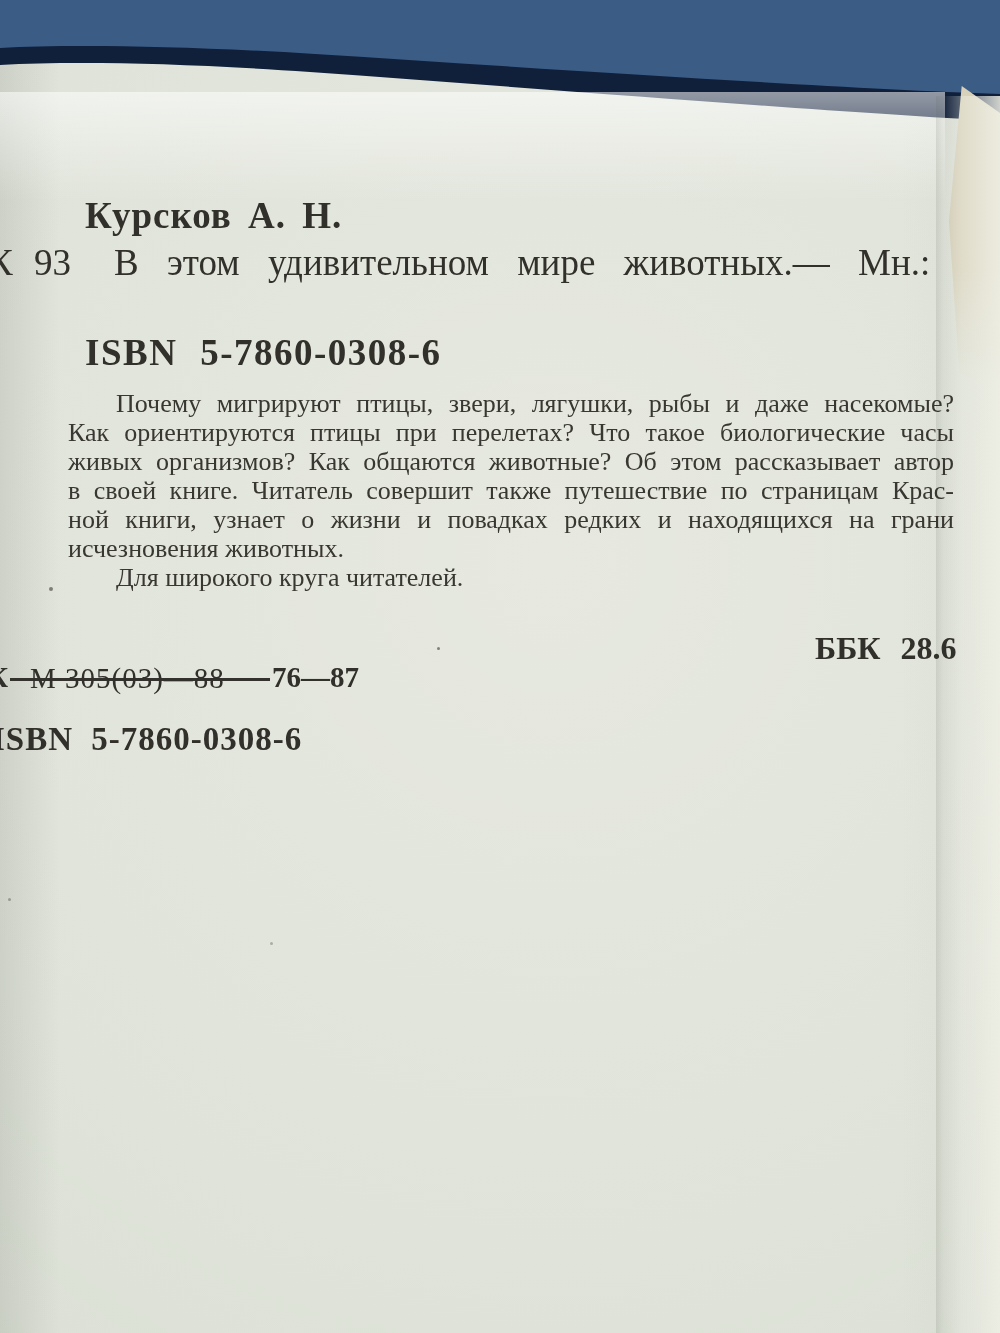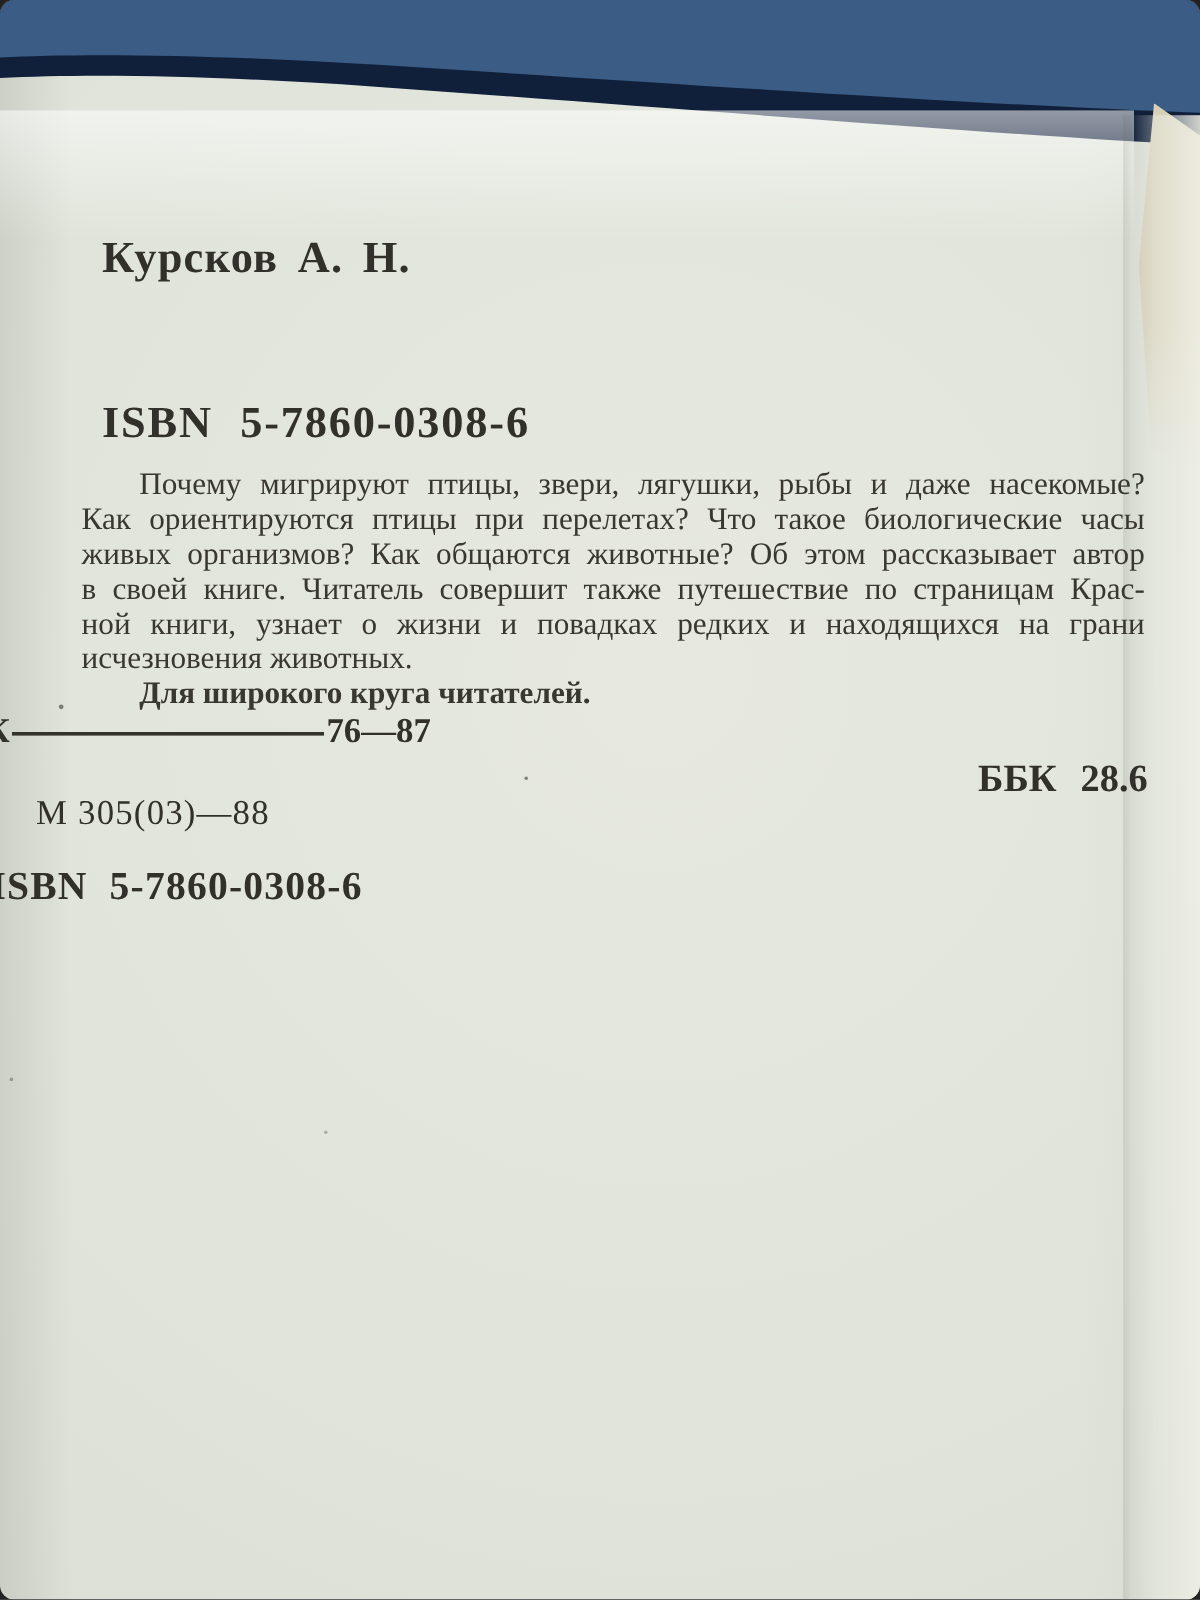--- a/index.html
+++ b/index.html
@@ -8,21 +8,20 @@
     width: 1000px;
     height: 1333px;
     overflow: hidden;
     font-family: "Liberation Serif", "DejaVu Serif", serif;
     background-color: #dee2d8;
     background-image:
       linear-gradient(90deg, rgba(70,75,65,0.12) 0, rgba(70,75,65,0) 6%),
       linear-gradient(270deg, rgba(90,95,85,0.05) 0, rgba(90,95,85,0) 10%),
       radial-gradient(135% 105% at 55% 42%, #e7e9e0 0%, #dfe3d9 50%, #d6dbd0 100%),
       repeating-linear-gradient(7deg, rgba(0,0,0,0.012) 0 2px, rgba(255,255,255,0.01) 2px 5px);
-    border-radius: 12px;
   }
 
   
   .cover-svg { position: absolute; top: 0; left: 0; width: 1000px; height: 150px; display: block; }
 
   
   .page-sheen {
     position: absolute; top: 92px; left: 0; width: 945px; height: 110px;
     background: linear-gradient(180deg, rgba(255,255,255,0.55), rgba(255,255,255,0));
     pointer-events: none;
@@ -55,24 +54,24 @@
   .publisher    { top: 285px; left: 85px;  font-size: 37px; word-spacing: 13px; }
   .isbn-top     { top: 331px; left: 85px;  font-size: 37px; font-weight: 600; letter-spacing: 1.5px; word-spacing: 12px; }
 
   .annotation {
     position: absolute; top: 389px; left: 68px; width: 886px;
     font-size: 26px; line-height: 29px; font-weight: 500; color: #393731;
   }
   .annotation .a-line { text-align: justify; text-align-last: justify; white-space: normal; }
   .annotation .a-line.first  { padding-left: 48px; }
   .annotation .a-line.plain  { text-align: left; text-align-last: left; }
-  .annotation .a-line.indent { padding-left: 48px; text-align: left; text-align-last: left; font-weight: bold; }
+  .annotation .a-line.indent { padding-left: 48px; text-align: left; text-align-last: left; }
 
   .cat-num   { top: 593px; left: 28px;  font-size: 29px; font-weight: 700; letter-spacing: 1px; }
-  .cat-row   { top: 593px; left: 0;     width: 400px; height: 36px; padding-left: 30px; }
+  .cat-row   { top: 661px; left: 0;     width: 400px; height: 36px; padding-left: 30px; }
   .cat-k     { position: absolute; left: -13px; top: 0; font-size: 29px; font-weight: 700; }
   .cat-rule  { position: absolute; left: 10px; top: 17px; width: 260px; height: 0; border-top: 3px solid #34322c; }
   .cat-suf   { position: absolute; left: 272px; top: 0; font-size: 29px; font-weight: 700; }
   .cat-den   { top: 662px; left: 30px;  font-size: 29px; font-weight: 400; letter-spacing: 1px; }
   .bbk       { top: 630px; left: 815px; font-size: 32px; font-weight: 700; word-spacing: 12px; }
   .isbn-bottom { top: 721px; left: -8px; font-size: 33px; font-weight: 600; letter-spacing: 1px; word-spacing: 9px; }
 
   .speck { position: absolute; border-radius: 50%; background: rgba(45,45,40,0.55); }
   .speck.s1 { left: 49px;  top: 587px; width: 4px; height: 4px; }
   .speck.s2 { left: 437px; top: 647px; width: 3px; height: 3px; }
@@ -90,20 +89,24 @@
   </svg>
 
   <div class="page-sheen"></div>
   <div class="fore-edge-wedge" style="background:#d7d1ba;"></div>
   <div class="right-fold"></div>
 
   <div class="content">
 
     <div class="line author">Курсков А. Н.</div>
 
+    <div class="line title-row">
+      <span class="catalog-code">К 93</span>
+      <span class="title-text">В этом удивительном мире животных.— Мн.:</span>
+    </div>
 
 
     <div class="line isbn-top">ISBN 5-7860-0308-6</div>
 
     <div class="annotation">
       <div class="a-line first">Почему мигрируют птицы, звери, лягушки, рыбы и даже насекомые?</div>
       <div class="a-line">Как ориентируются птицы при перелетах? Что такое биологические часы</div>
       <div class="a-line">живых организмов? Как общаются животные? Об этом рассказывает автор</div>
       <div class="a-line">в своей книге. Читатель совершит также путешествие по страницам Крас-</div>
       <div class="a-line">ной книги, узнает о жизни и повадках редких и находящихся на грани</div>

